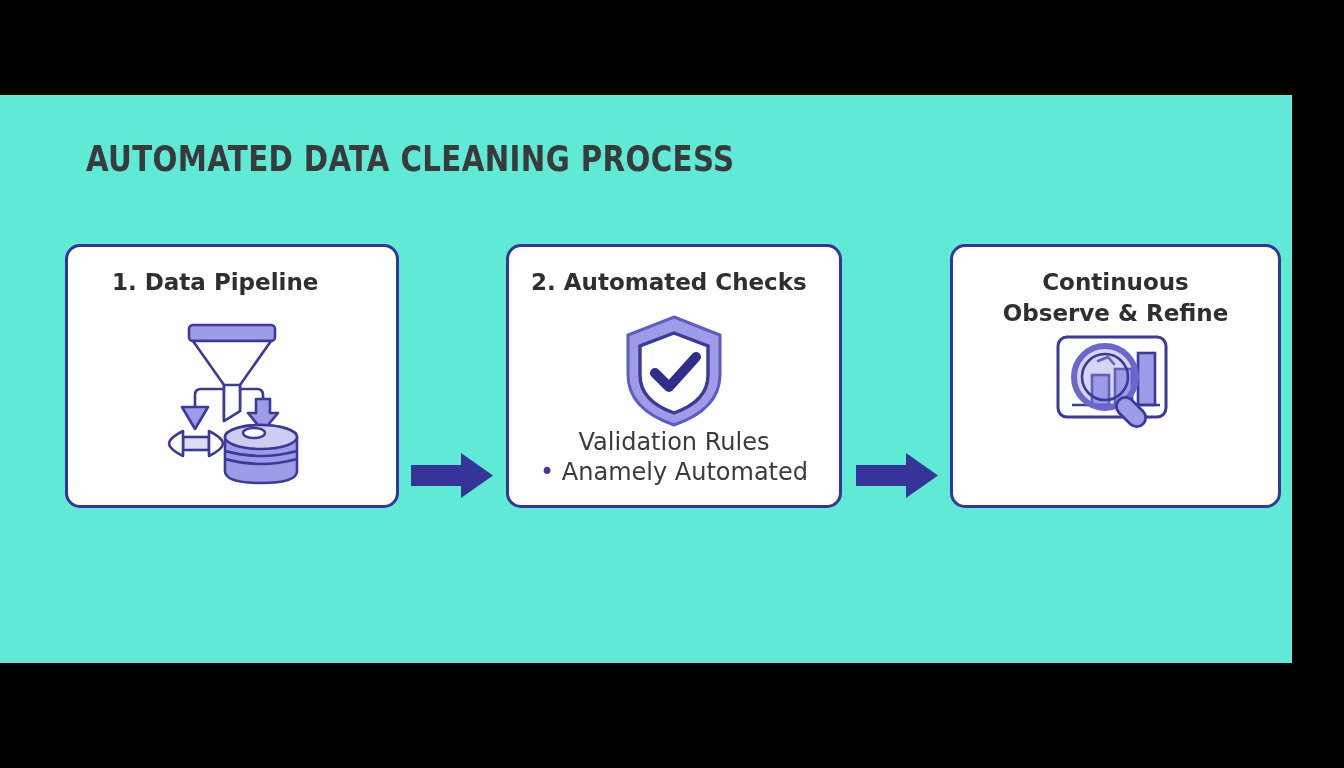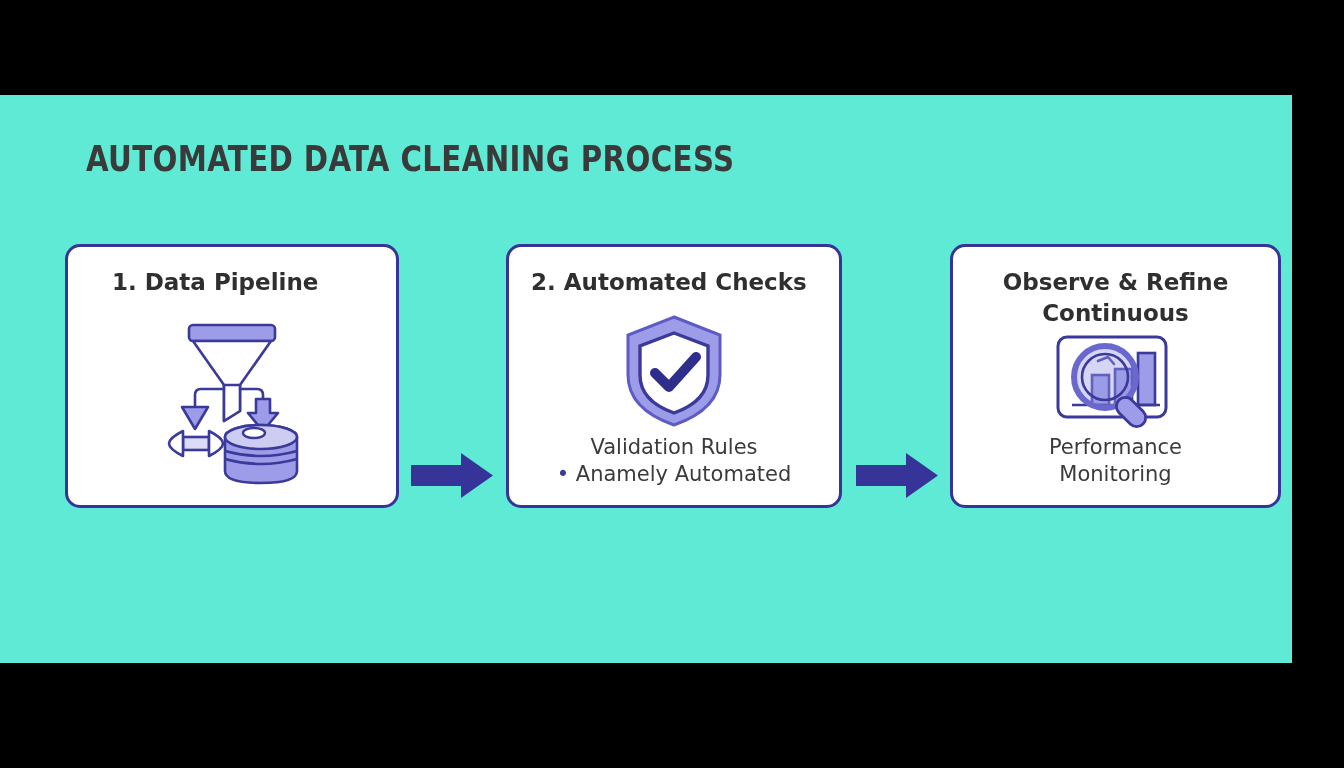--- a/index.html
+++ b/index.html
@@ -91,21 +91,21 @@
   .card.c1 .card-icon { top: 72px; }
   .card.c2 .card-icon { top: 66px; }
   .card.c3 .card-icon { top: 86px; }
 
   .card-caption {
     position: absolute;
     left: 0;
     right: 0;
     bottom: 18px;
     text-align: center;
-    font-size: 21px;
+    font-size: 24px;
     color: #3b3b3b;
     line-height: 1.26;
   }
   .cap-bullet { color: #3b3a9a; }
 
   .arrow {
     position: absolute;
     top: 358px;
     width: 82px;
     height: 45px;
@@ -183,38 +183,34 @@
     </div>
 
     <div class="arrow a2">
       <svg width="82" height="45" viewBox="0 0 82 45" aria-hidden="true">
         <path d="M0 12 L50 12 L50 0 L82 22.5 L50 45 L50 33 L0 33 Z" fill="#373499"></path>
       </svg>
     </div>
 
     <div class="card c3">
       <div class="card-title">
+        <div>Continuous</div>
         <div>Observe &amp; Refine</div>
-        <div>Continuous</div>
       </div>
       <div class="card-icon">
         <svg width="128" height="104" viewBox="0 0 128 104" aria-hidden="true">
           <rect x="6" y="4" width="108" height="80" rx="9" fill="#ffffff" stroke="#3b3a9a" stroke-width="3"></rect>
 
           <rect x="40" y="42" width="17" height="30" fill="#9c9ce8" stroke="#3b3a9a" stroke-width="2.6"></rect>
           <rect x="63" y="36" width="17" height="36" fill="#9c9ce8" stroke="#3b3a9a" stroke-width="2.6"></rect>
           <rect x="86" y="20" width="17" height="52" fill="#9c9ce8" stroke="#3b3a9a" stroke-width="2.6"></rect>
           <path d="M20 72 L108 72" fill="none" stroke="#3b3a9a" stroke-width="2.6"></path>
           <path d="M46 28 L56 24 L62 31" fill="none" stroke="#3b3a9a" stroke-width="2.6" stroke-linecap="round" stroke-linejoin="round"></path>
 
           <circle cx="53" cy="44" r="31" fill="#9c9ce8" fill-opacity="0.42" stroke="#6a68cf" stroke-width="6"></circle>
           <circle cx="53" cy="44" r="23" fill="none" stroke="#3b3a9a" stroke-width="2.6"></circle>
           <rect x="70" y="62" width="18" height="34" rx="9" transform="rotate(-45 79 79)" fill="#9c9ce8" stroke="#3b3a9a" stroke-width="2.8"></rect>
         </svg>
       </div>
-      <div class="card-caption">
-        <div>Performance</div>
-        <div>Monitoring</div>
-      </div>
     </div>
 
   </div>
 </div>
 
 </body></html>

